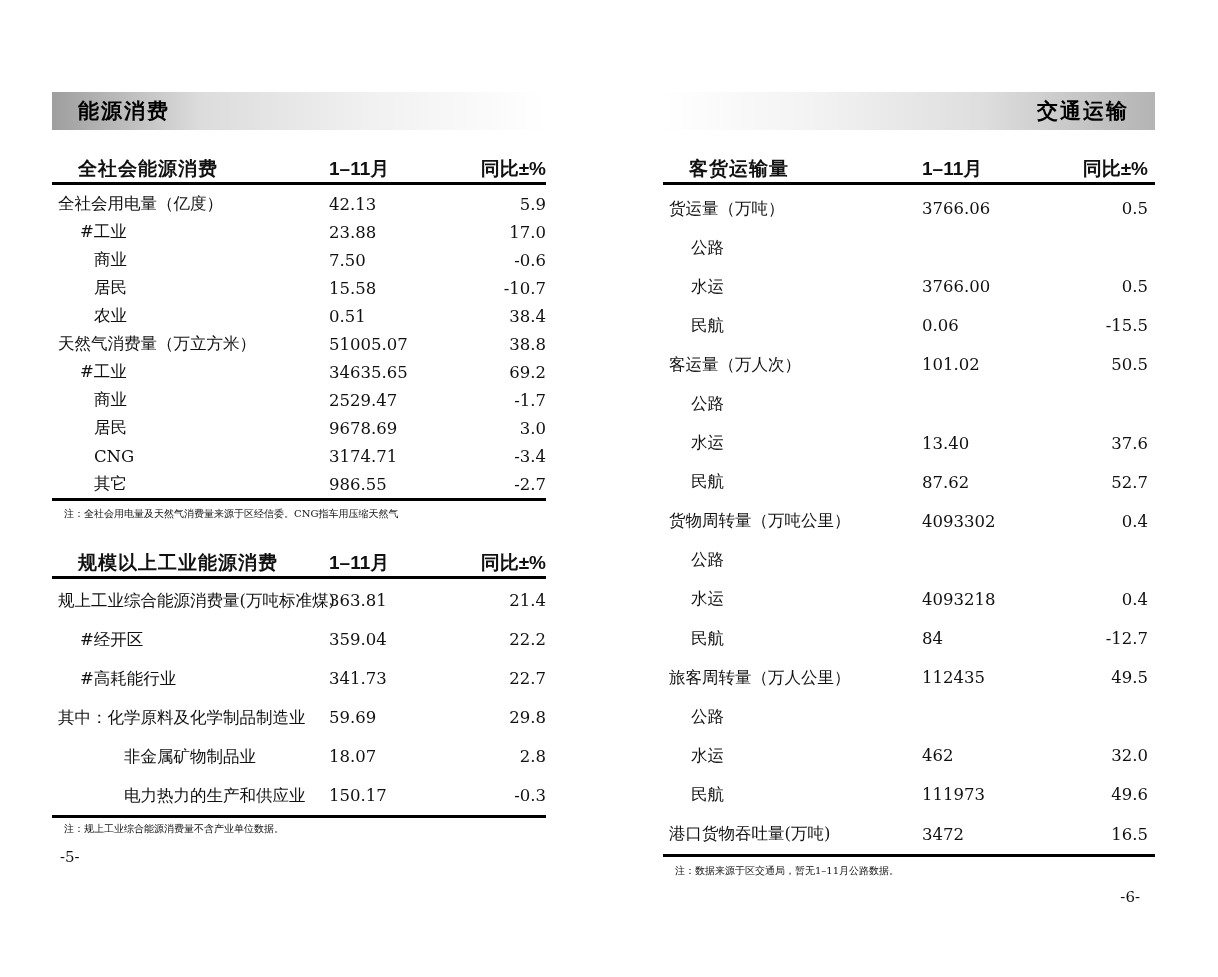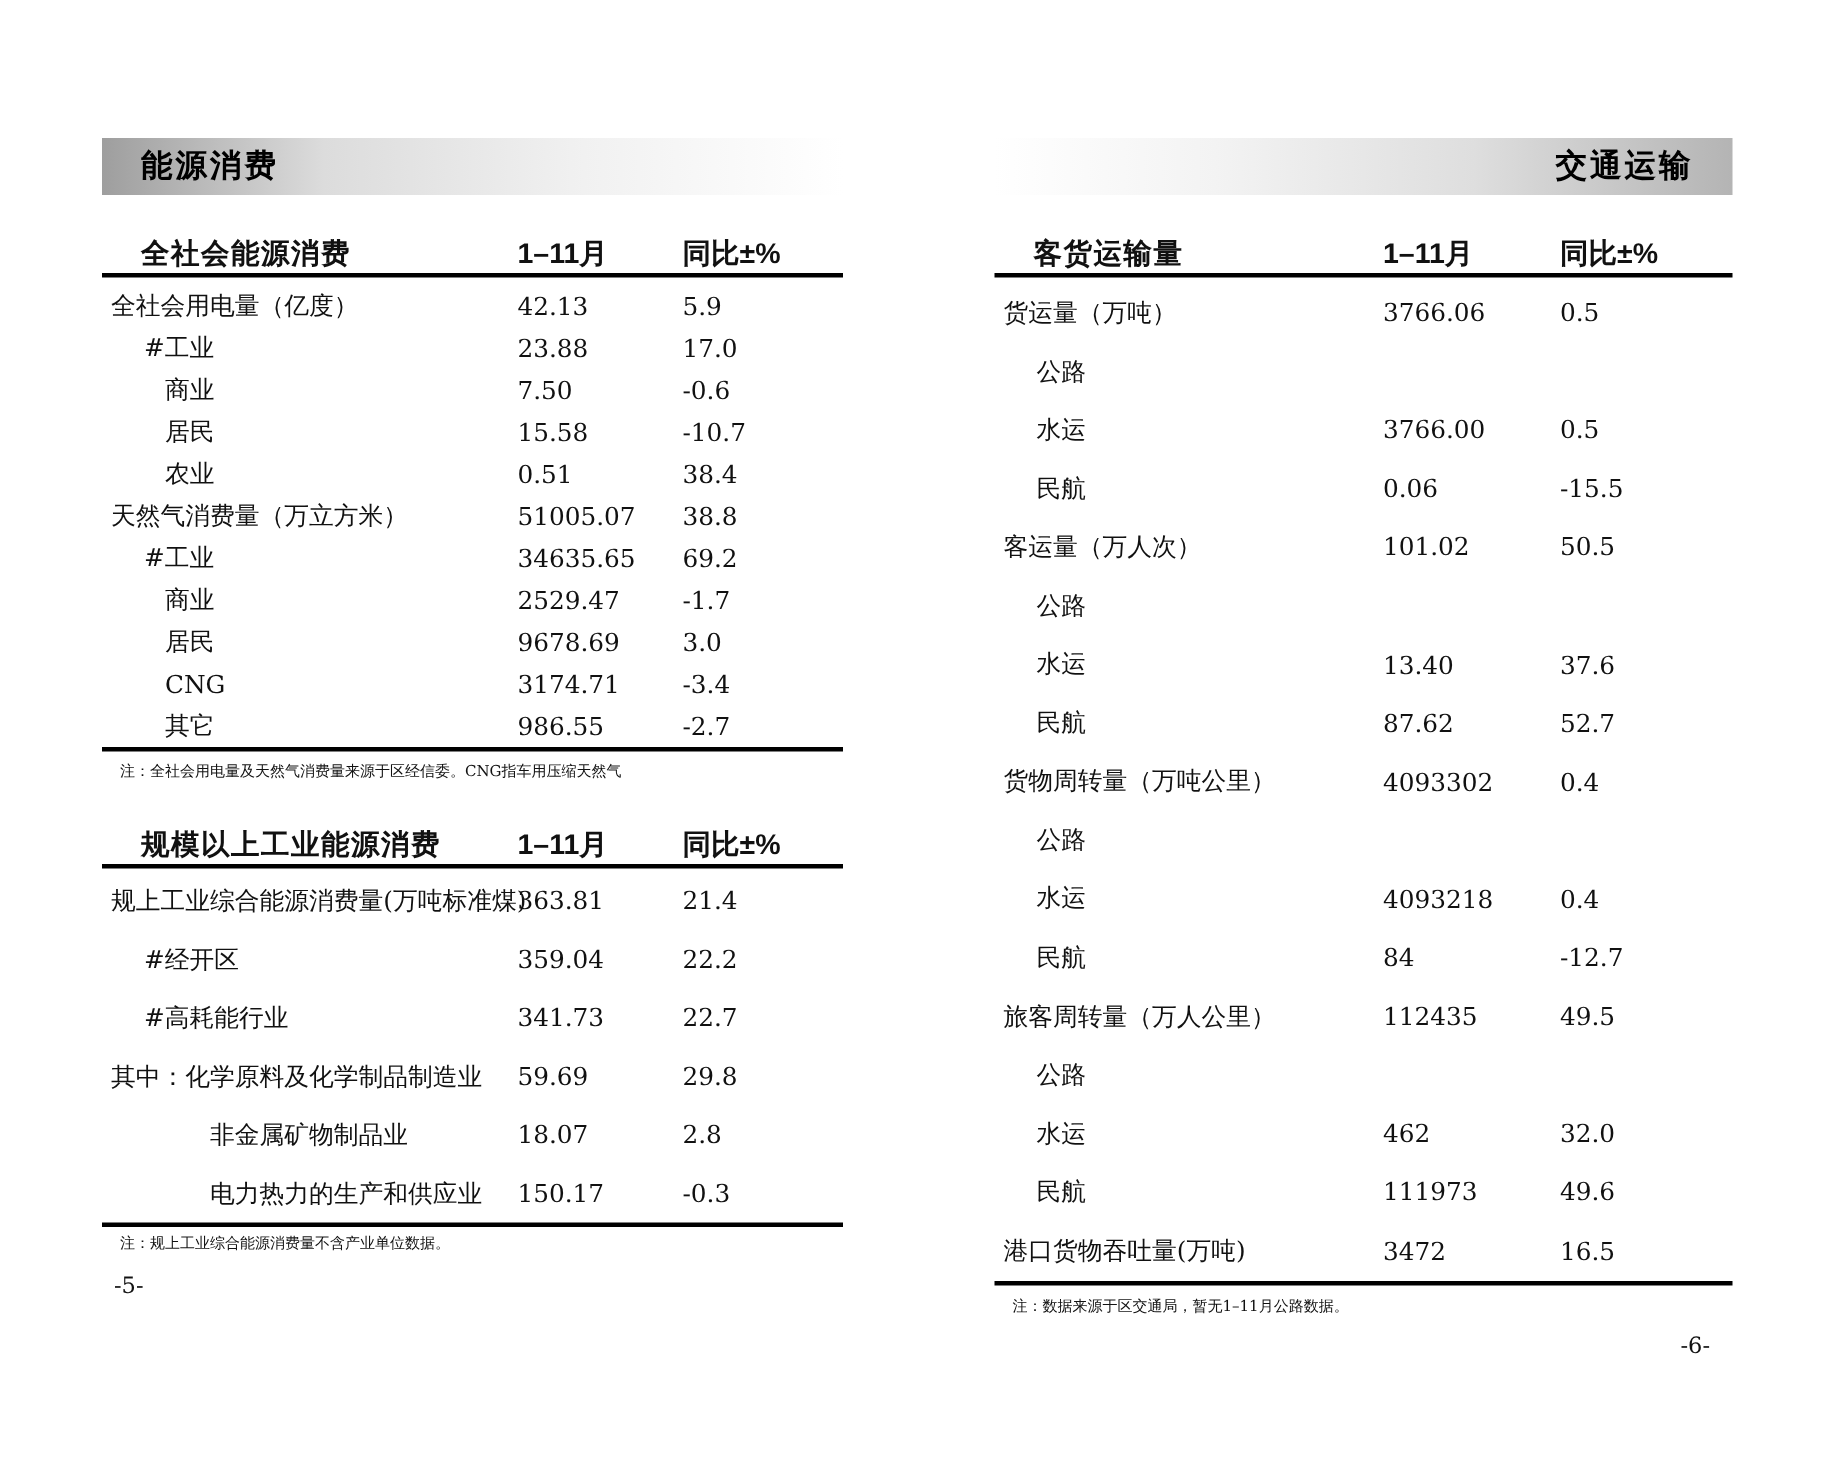--- a/index.html
+++ b/index.html
@@ -1,36 +1,36 @@
 <!DOCTYPE html>
 <html><head>
 <meta charset="utf-8">
 <style>
   * { margin:0; padding:0; box-sizing:border-box; }
   html,body { width:1218px; height:977px; background:#ffffff; }
   body { font-family:"DejaVu Serif", serif; color:#111; position:relative; overflow:hidden; }
 
   .col { position:absolute; top:92px; }
-  .col-left  { left:68px;  width:494px; }
+  .col-left  { left:52px;  width:494px; }
   .col-right { left:663px; width:492px; }
 
   .section-bar { height:38px; line-height:38px; font-family:"Liberation Sans","DejaVu Sans",sans-serif;
                  font-weight:bold; font-size:21px; letter-spacing:2px; color:#000; }
   .bar-left  { background:linear-gradient(to right,#9e9e9e 0%,#dcdcdc 30%,#f1f1f1 65%,#ffffff 100%);
                padding-left:26px; text-align:left; }
   .bar-right { background:linear-gradient(to left,#b4b4b4 0%,#dedede 35%,#f3f3f3 70%,#ffffff 100%);
                padding-right:26px; text-align:right; }
 
   .thead { display:flex; align-items:flex-end; height:31px; border-bottom:3px solid #000;
            font-family:"Liberation Sans","DejaVu Sans",sans-serif; font-weight:bold; font-size:19px;margin-top:24px; }
   .thead .ttitle { flex:1 1 0; min-width:0; white-space:nowrap; padding-left:26px; letter-spacing:1px; }
   .thead .v1, .thead .v2 { font-family:"Liberation Sans","DejaVu Sans",sans-serif; }
 
   .v1 { width:110px; white-space:nowrap; }
-  .v2 { width:107px; text-align:left; white-space:nowrap; }
+  .v2 { width:107px; text-align:right; white-space:nowrap; }
   .col-right .v1 { width:118px; }
   .col-right .v2 { width:115px; padding-right:7px; }
 
   .tbody { border-bottom:3px solid #000; }
   .trow { display:flex; align-items:center; font-size:16.5px; }
   .tbody.compact { padding-top:5px; }
   .tbody.compact .trow { height:28px; }
   .tbody.spaced { padding-top:2px; }
   .tbody.spaced .trow { height:39px; }
   .tbody.spaced17 { padding-top:4px; }

